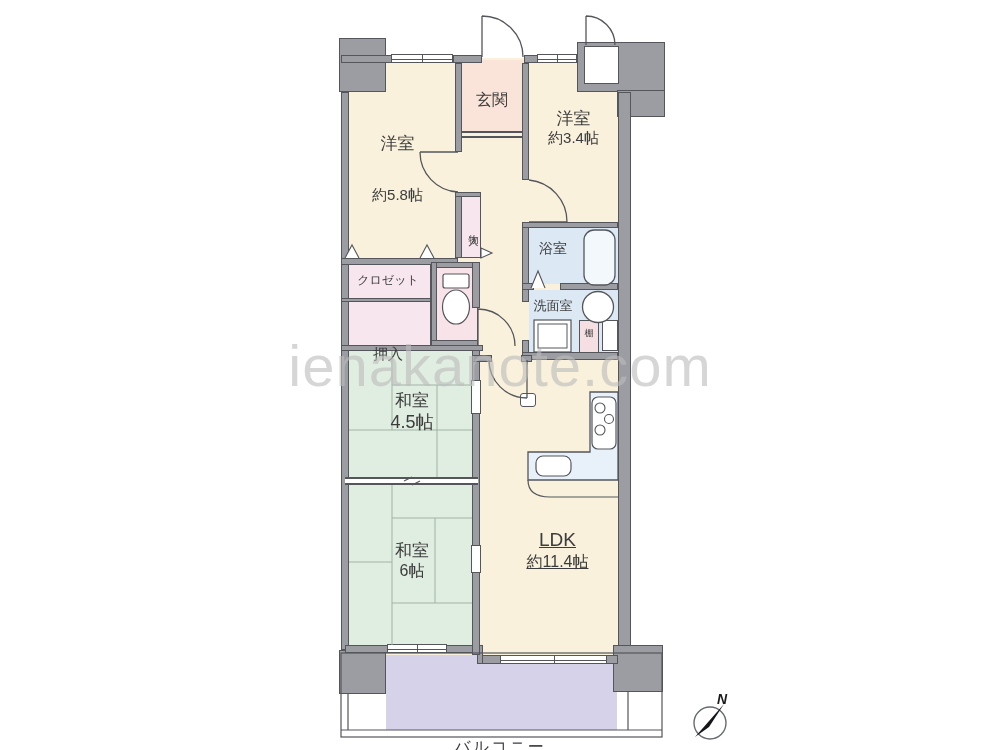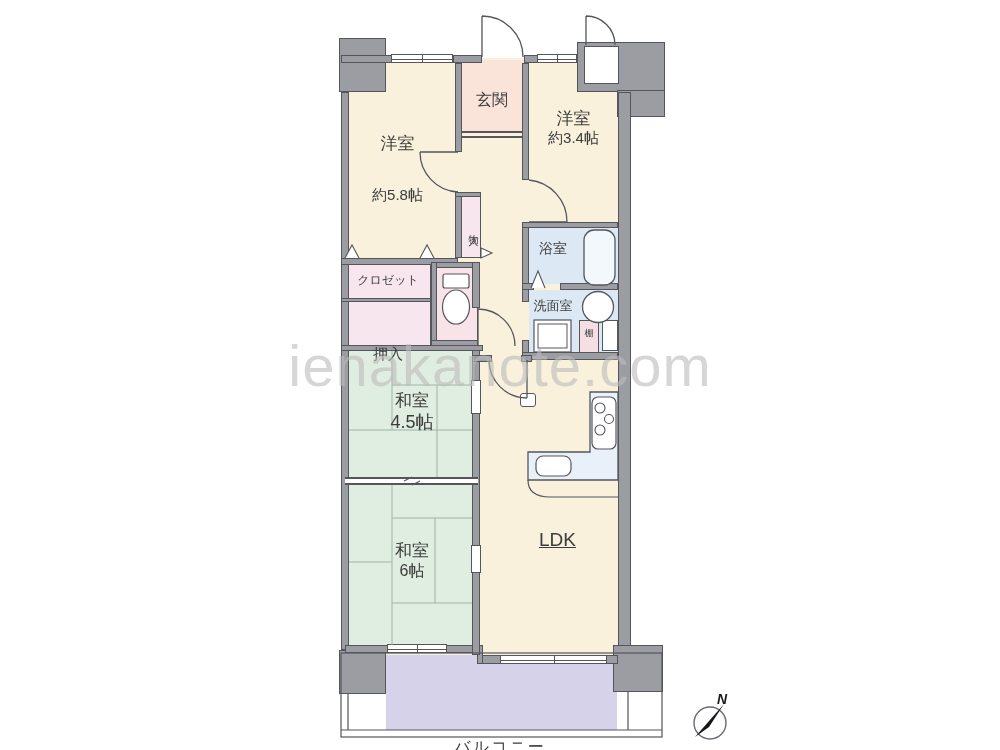--- a/index.html
+++ b/index.html
@@ -192,20 +192,21 @@
   <div class="lb" style="left:352px;top:390px;width:120px;font-size:17px;">
     <span>和室</span>
     <span class="s2" style="font-size:18px;">4.5帖</span>
   </div>
   <div class="lb" style="left:352px;top:540px;width:120px;font-size:17px;">
     <span>和室</span>
     <span class="s2" style="font-size:16px;text-align:center;">6帖</span>
   </div>
   <div class="lb" style="left:480px;top:528px;width:155px;font-size:19px;text-decoration:underline;">
     <span>LDK</span>
+    <span class="s2" style="font-size:16px;">約11.4帖</span>
   </div>
   <div class="lb" style="left:400px;top:694px;width:200px;font-size:16px;letter-spacing:2px;margin-top:43px;">
     <span>バルコニー</span>
   </div>
 
   <div id="watermark">ienakanote.com</div>
   <div id="north-label">N</div>
 
 </div>
 

